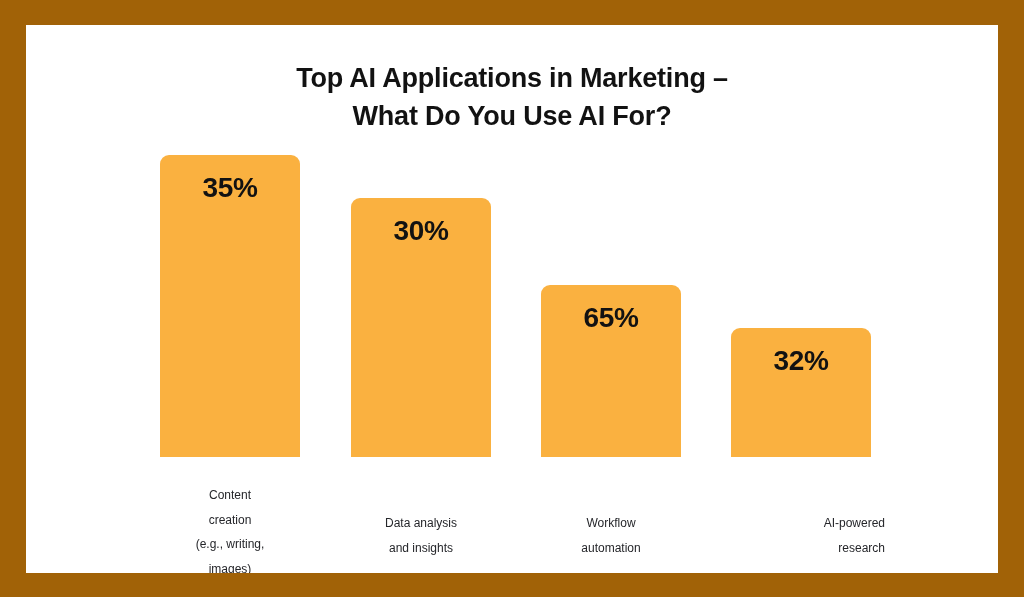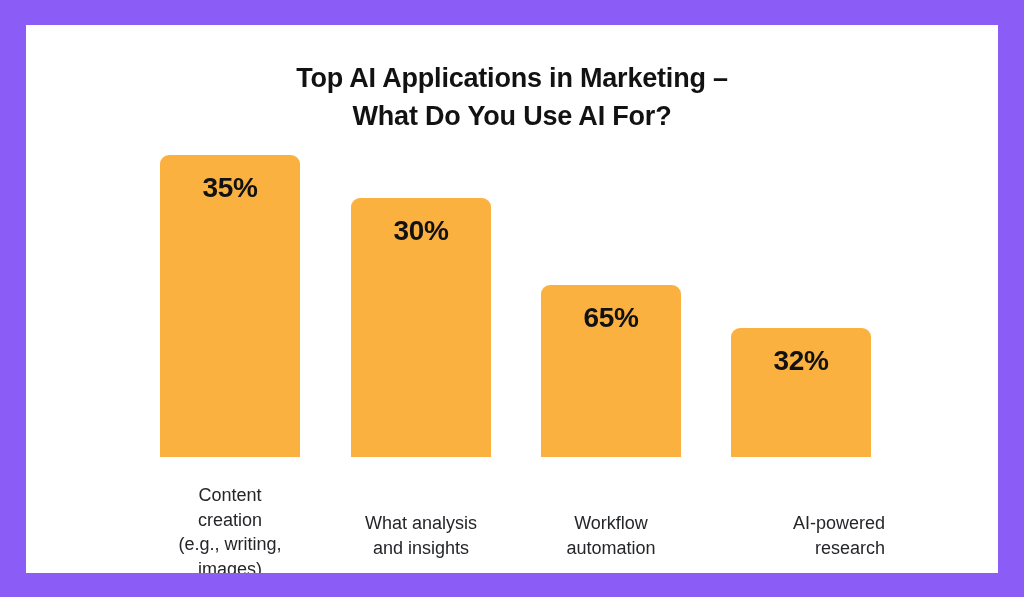--- a/index.html
+++ b/index.html
@@ -12,21 +12,21 @@
     overflow: hidden;
     font-family: "Liberation Sans", sans-serif;
     background: #ffffff;
   }
 
   #frame {
     position: relative;
     width: 1024px;
     height: 597px;
     box-sizing: border-box;
-    background: #8b5cf6;
+    background: #a16207;
     padding: 25px 26px 24px 26px;
   }
 
   #canvas {
     position: relative;
     width: 100%;
     height: 100%;
     background: #ffffff;
     box-sizing: border-box;
     overflow: hidden;
@@ -80,21 +80,21 @@
     font-size: 28px;
     font-weight: bold;
     color: #121212;
     letter-spacing: -0.3px;
     line-height: 30px;
   }
 
   .bar-label {
     position: absolute;
     text-align: center;
-    font-size: 18px;
+    font-size: 12px;
     font-weight: normal;
     color: #25262a;
     line-height: 24.5px;
     white-space: pre-line;
     left: -14px;
     width: 168px;
   }
 </style>
 </head>
 <body>
@@ -110,21 +110,21 @@
           <div class="bar" style="height: 302px; top: 130px; background: rgb(250, 177, 64);"></div>
           <div class="bar-value" style="top: 148px; color: rgb(18, 18, 18);">35%</div>
           <div class="bar-label" style="top: 458px;">Content
 creation
 (e.g., writing,
 images)</div>
         </div>
         <div class="bar-group" style="left: 325px; bottom: 0px; height: 100%; padding-left: 24px;">
           <div class="bar" style="height: 259px; top: 173px; background: rgb(250, 177, 64);"></div>
           <div class="bar-value" style="top: 191px; color: rgb(18, 18, 18);">30%</div>
-          <div class="bar-label" style="top: 486px;">What analysis
+          <div class="bar-label" style="top: 486px;">Data analysis
 and insights</div>
         </div>
         <div class="bar-group" style="left: 515px; bottom: 0px; height: 100%;">
           <div class="bar" style="height: 172px; top: 260px; background: rgb(250, 177, 64);"></div>
           <div class="bar-value" style="top: 278px; color: rgb(18, 18, 18);">65%</div>
           <div class="bar-label" style="top: 486px;">Workflow
 automation</div>
         </div>
         <div class="bar-group" style="left: 705px; bottom: 0px; height: 100%;">
           <div class="bar" style="height: 129px; top: 303px; background: rgb(250, 177, 64);"></div>

